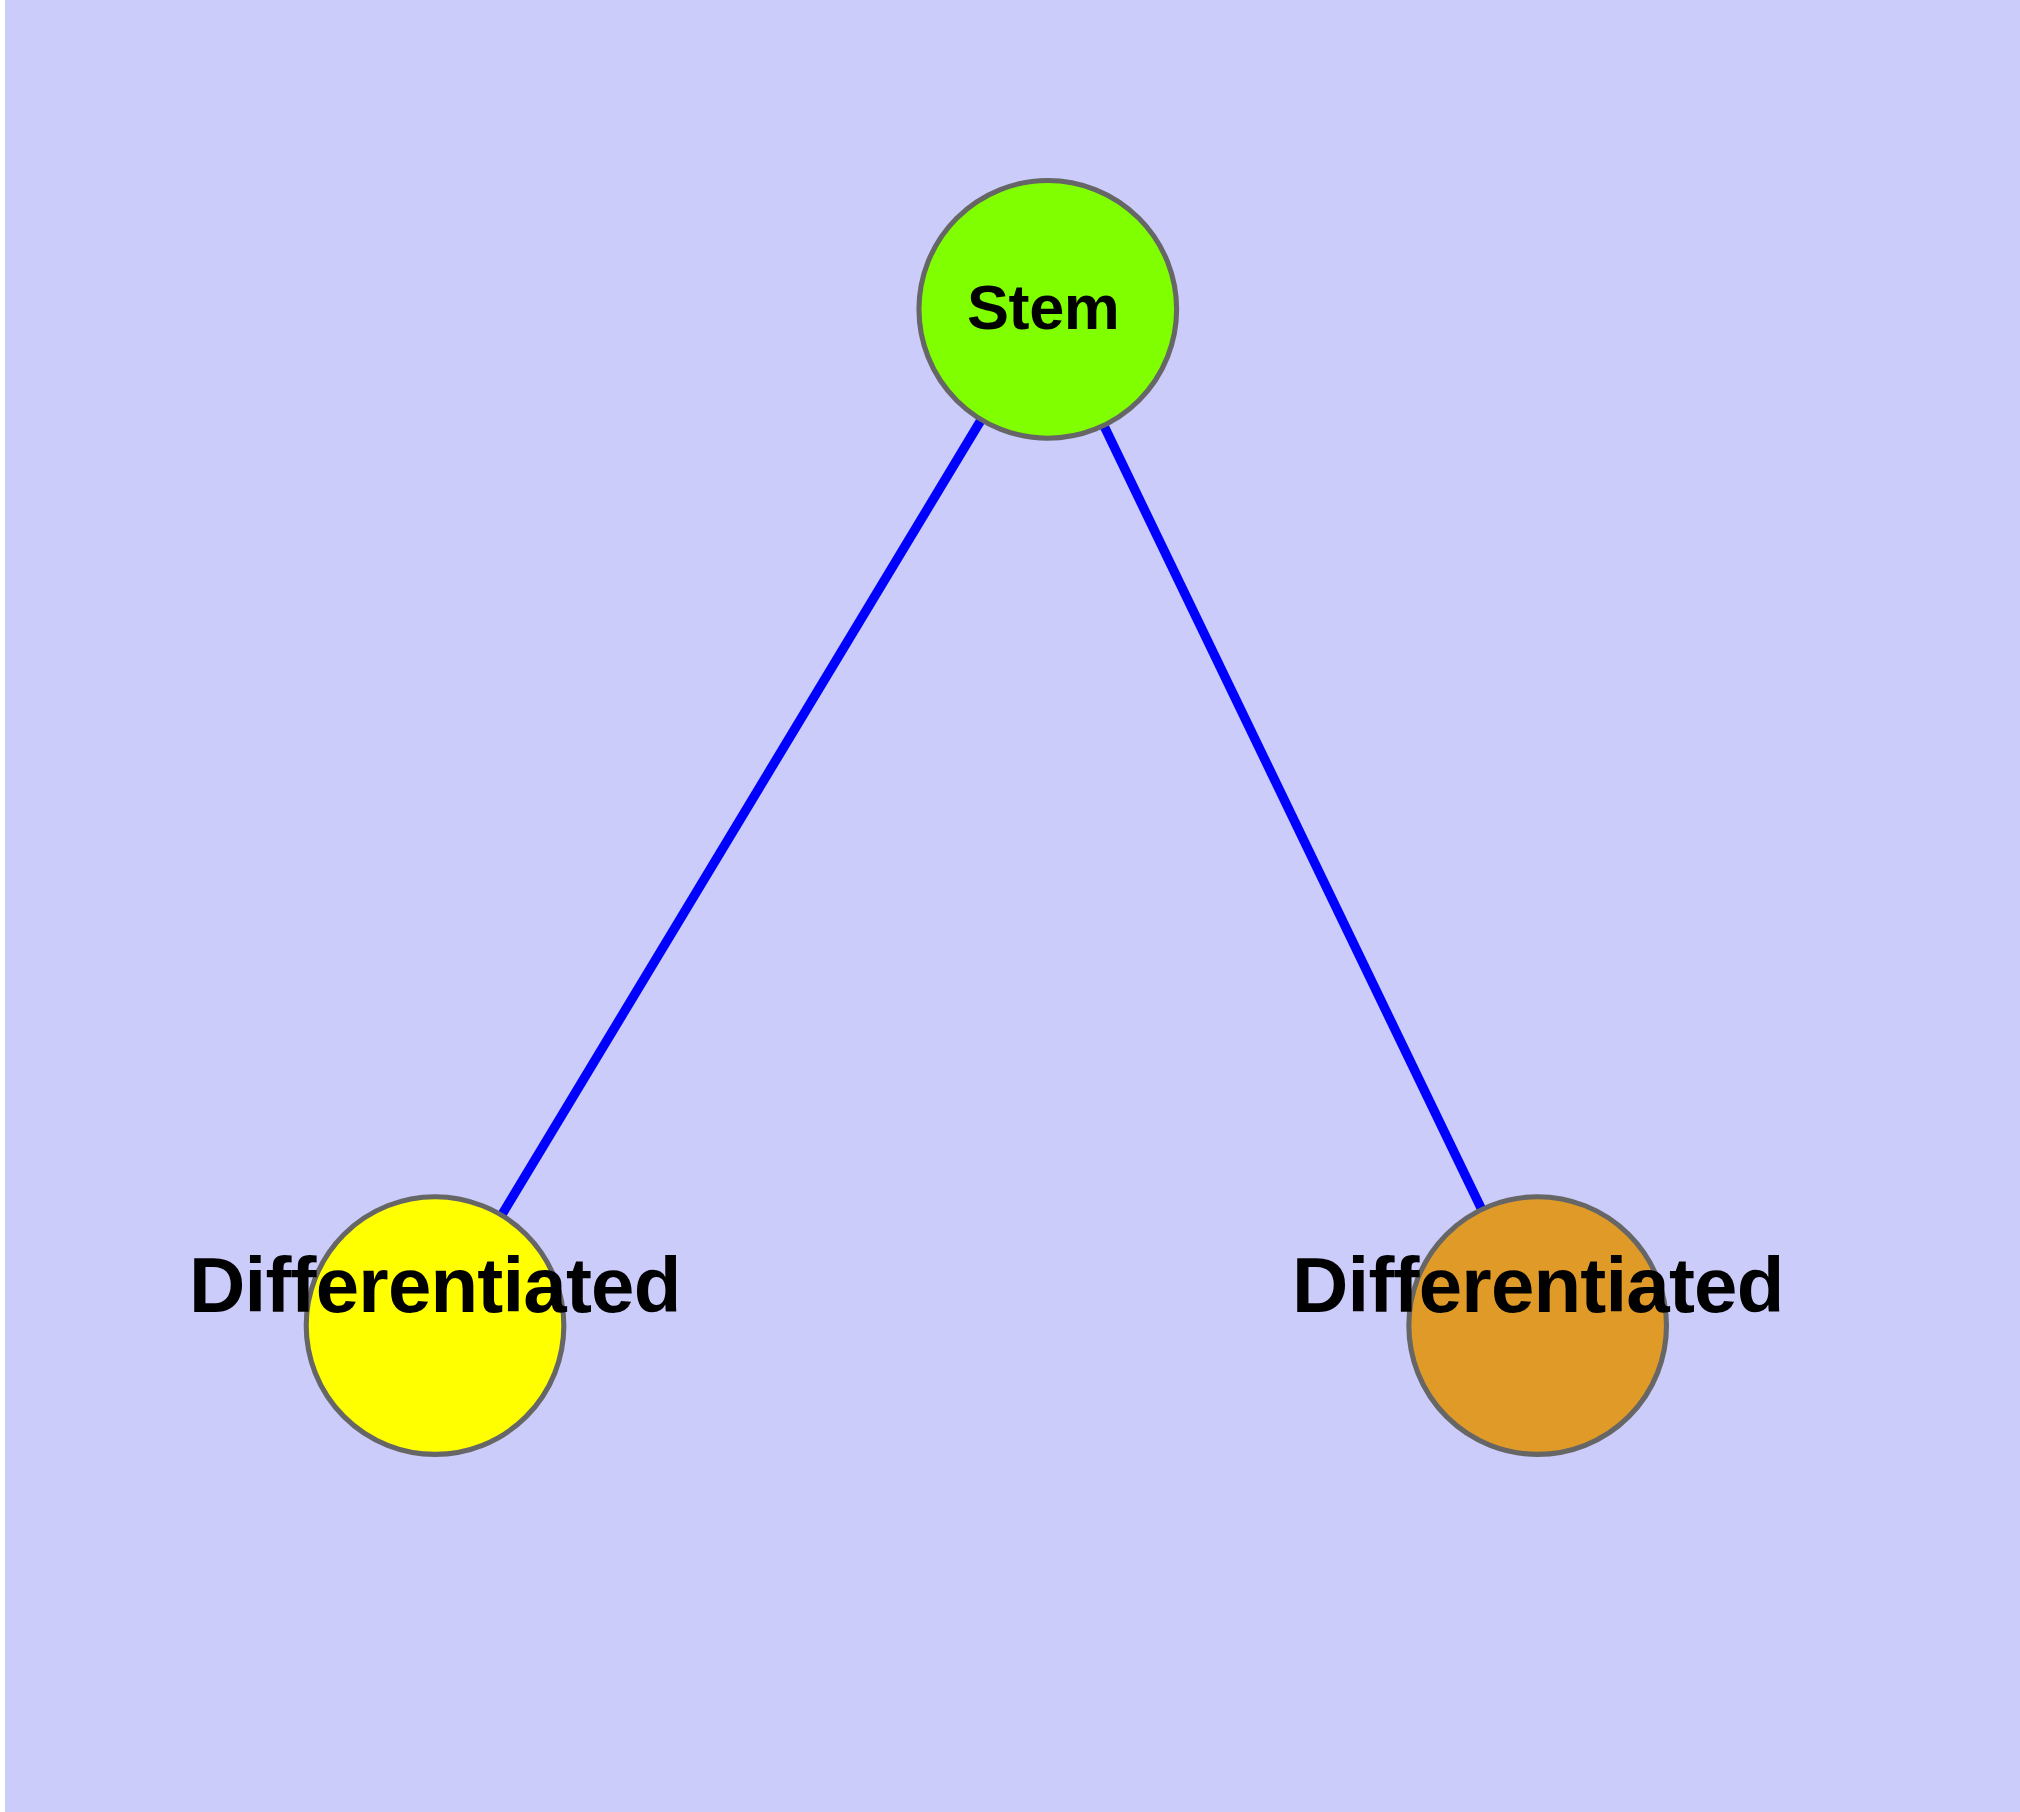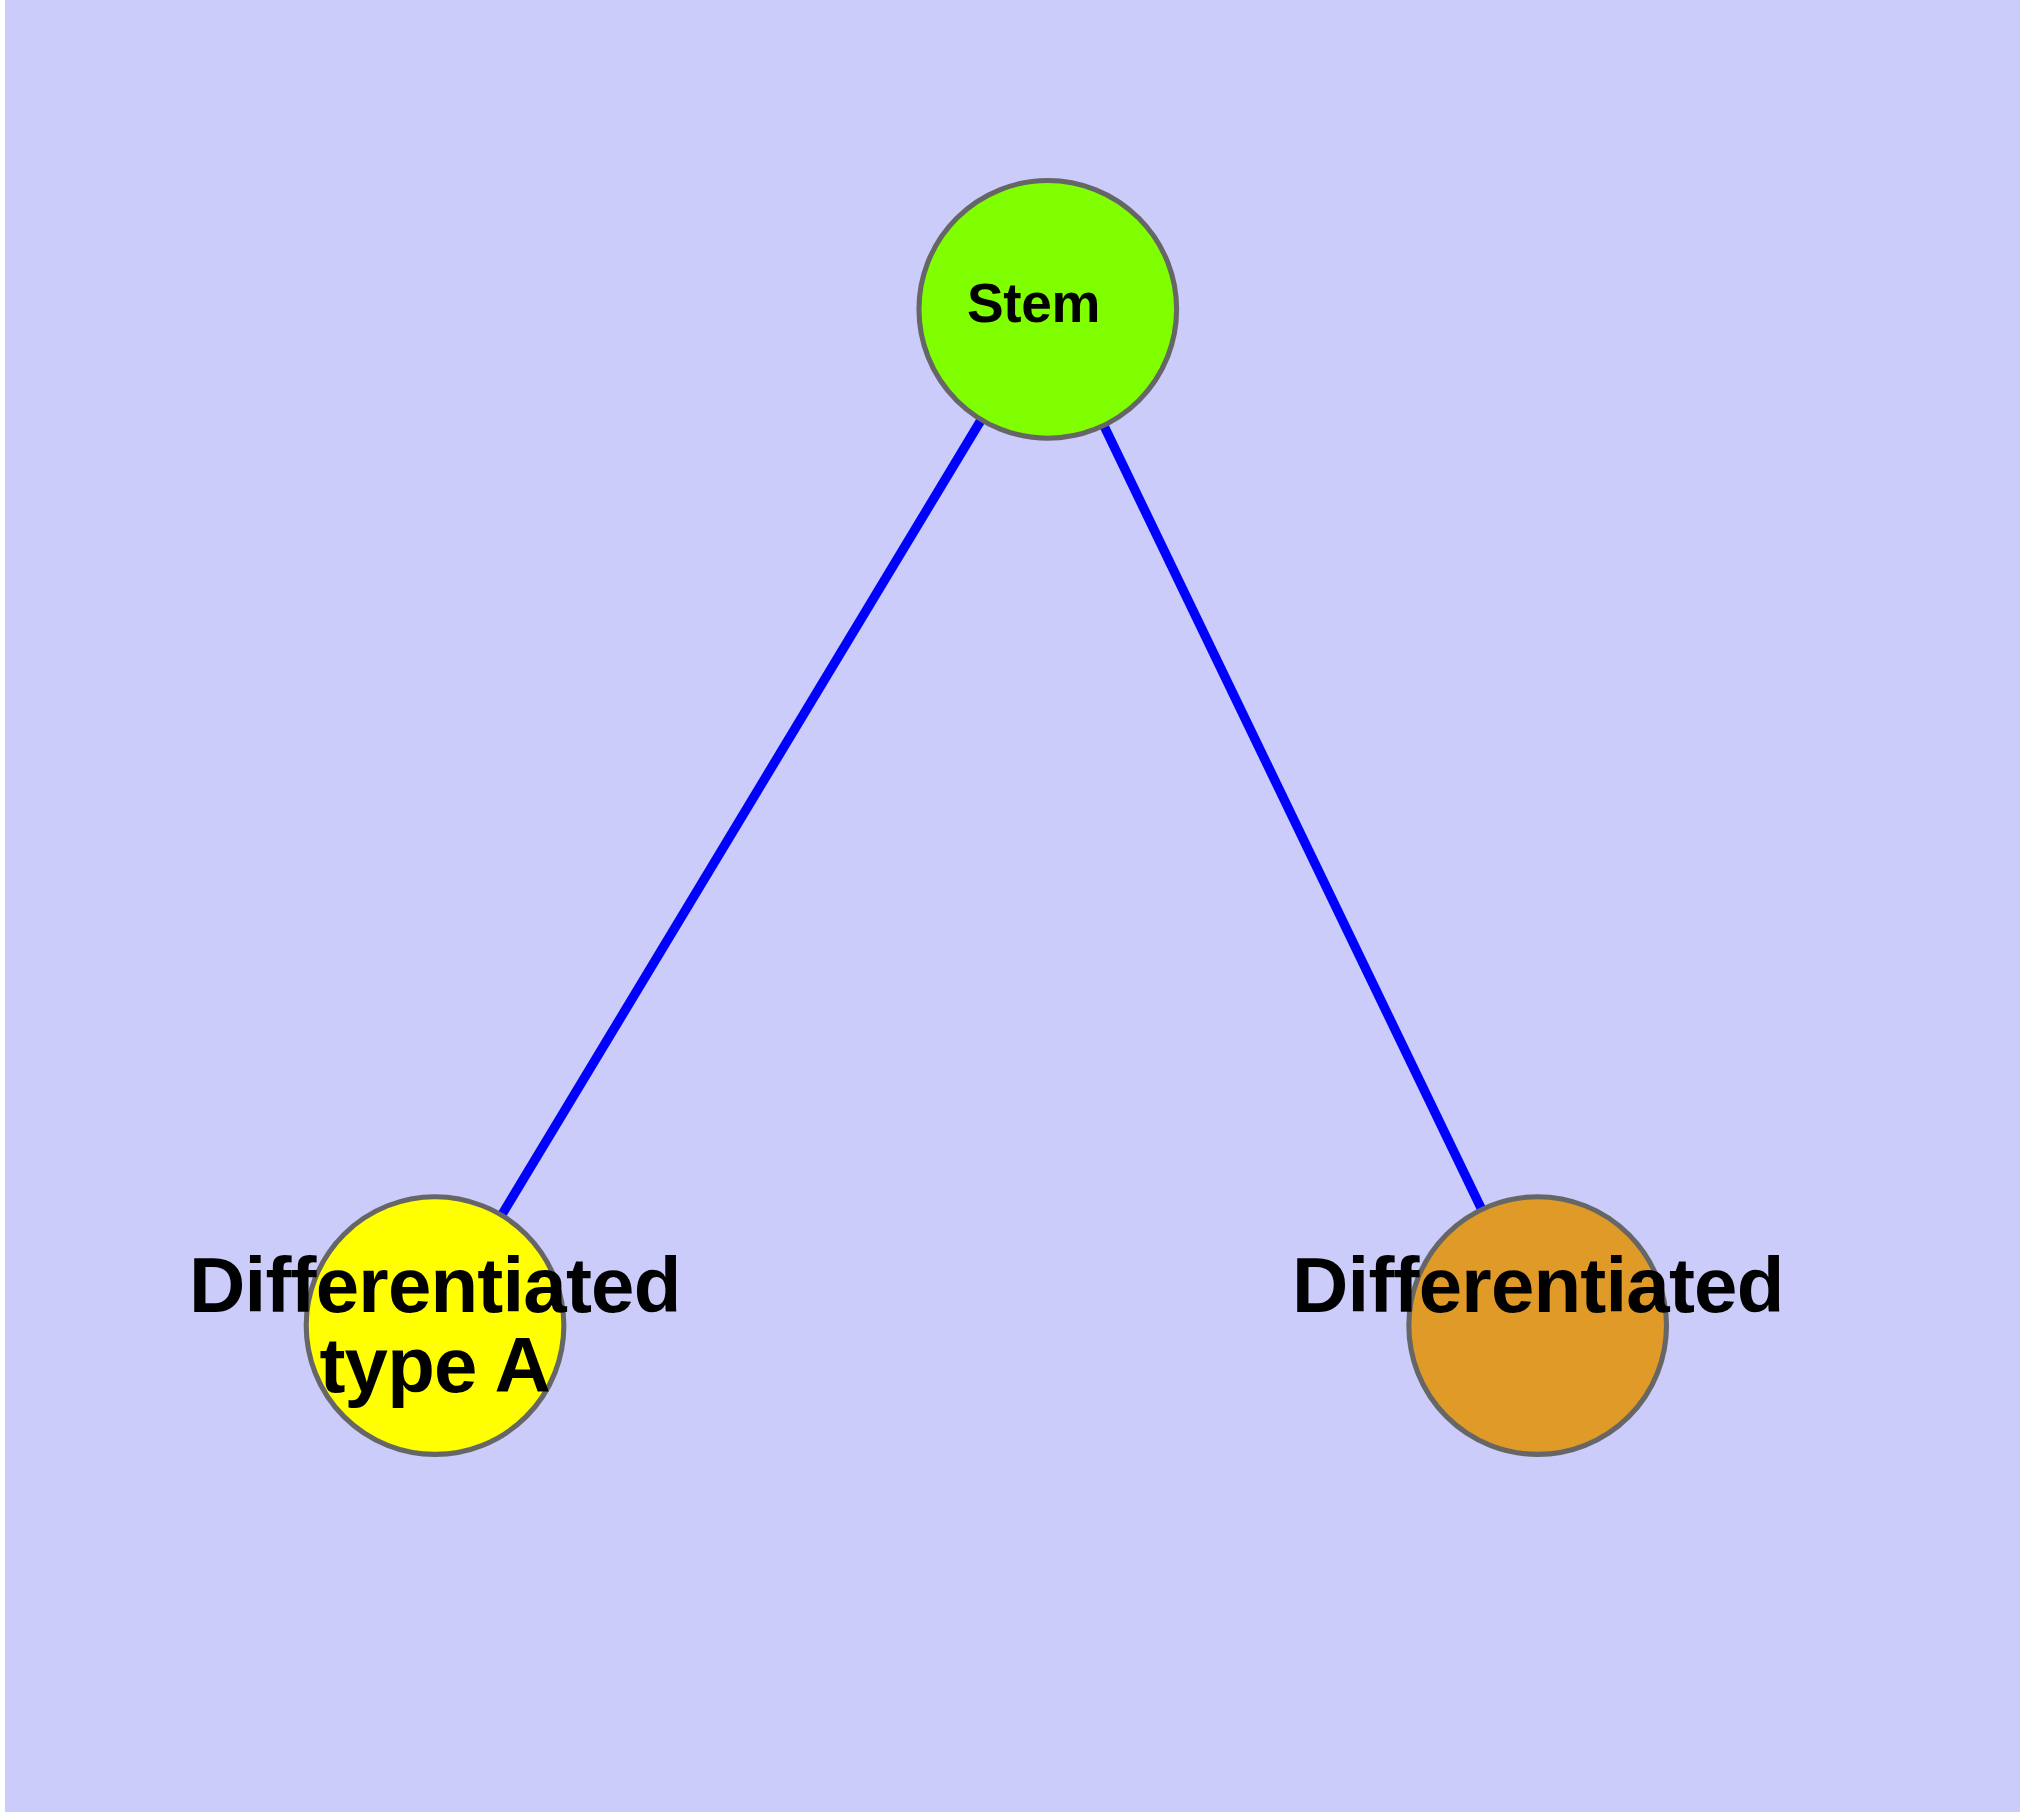--- a/index.html
+++ b/index.html
@@ -63,18 +63,18 @@
         <line x1="1300.2682241479838" y1="498.3176483623399" x2="1749.7317758520162" y2="1430.68235163766" stroke="#0000ff" stroke-width="11" stroke-linecap="butt"></line>
       </g>
     <g id="nodes-layer">
         <circle cx="1236" cy="365" r="152" fill="#7fff00" stroke="#666666" stroke-width="6"></circle>
         <circle cx="513" cy="1564" r="152" fill="#ffff00" stroke="#666666" stroke-width="6"></circle>
         <circle cx="1814" cy="1564" r="152" fill="#e09a28" stroke="#666666" stroke-width="6"></circle>
       </g>
   </svg>
 
   <div id="labels-layer">
-      <div class="node-label label-stem" style="font-size: 55px; left: 967px; top: 275px;"><div>Stem</div></div>
-      <div class="node-label label-child" style="font-size: 78px; left: 189px; top: 1246px;"><div>Differentiated</div><div>type A</div></div>
+      <div class="node-label label-stem" style="font-size: 63px; left: 967px; top: 275px;"><div>Stem</div></div>
+      <div class="node-label label-child" style="font-size: 78px; left: 189px; top: 1246px;"><div>Differentiated</div></div>
       <div class="node-label label-child" style="font-size: 78px; left: 1292px; top: 1246px;"><div>Differentiated</div></div>
     </div>
 </div>
 
 
 </body></html>

